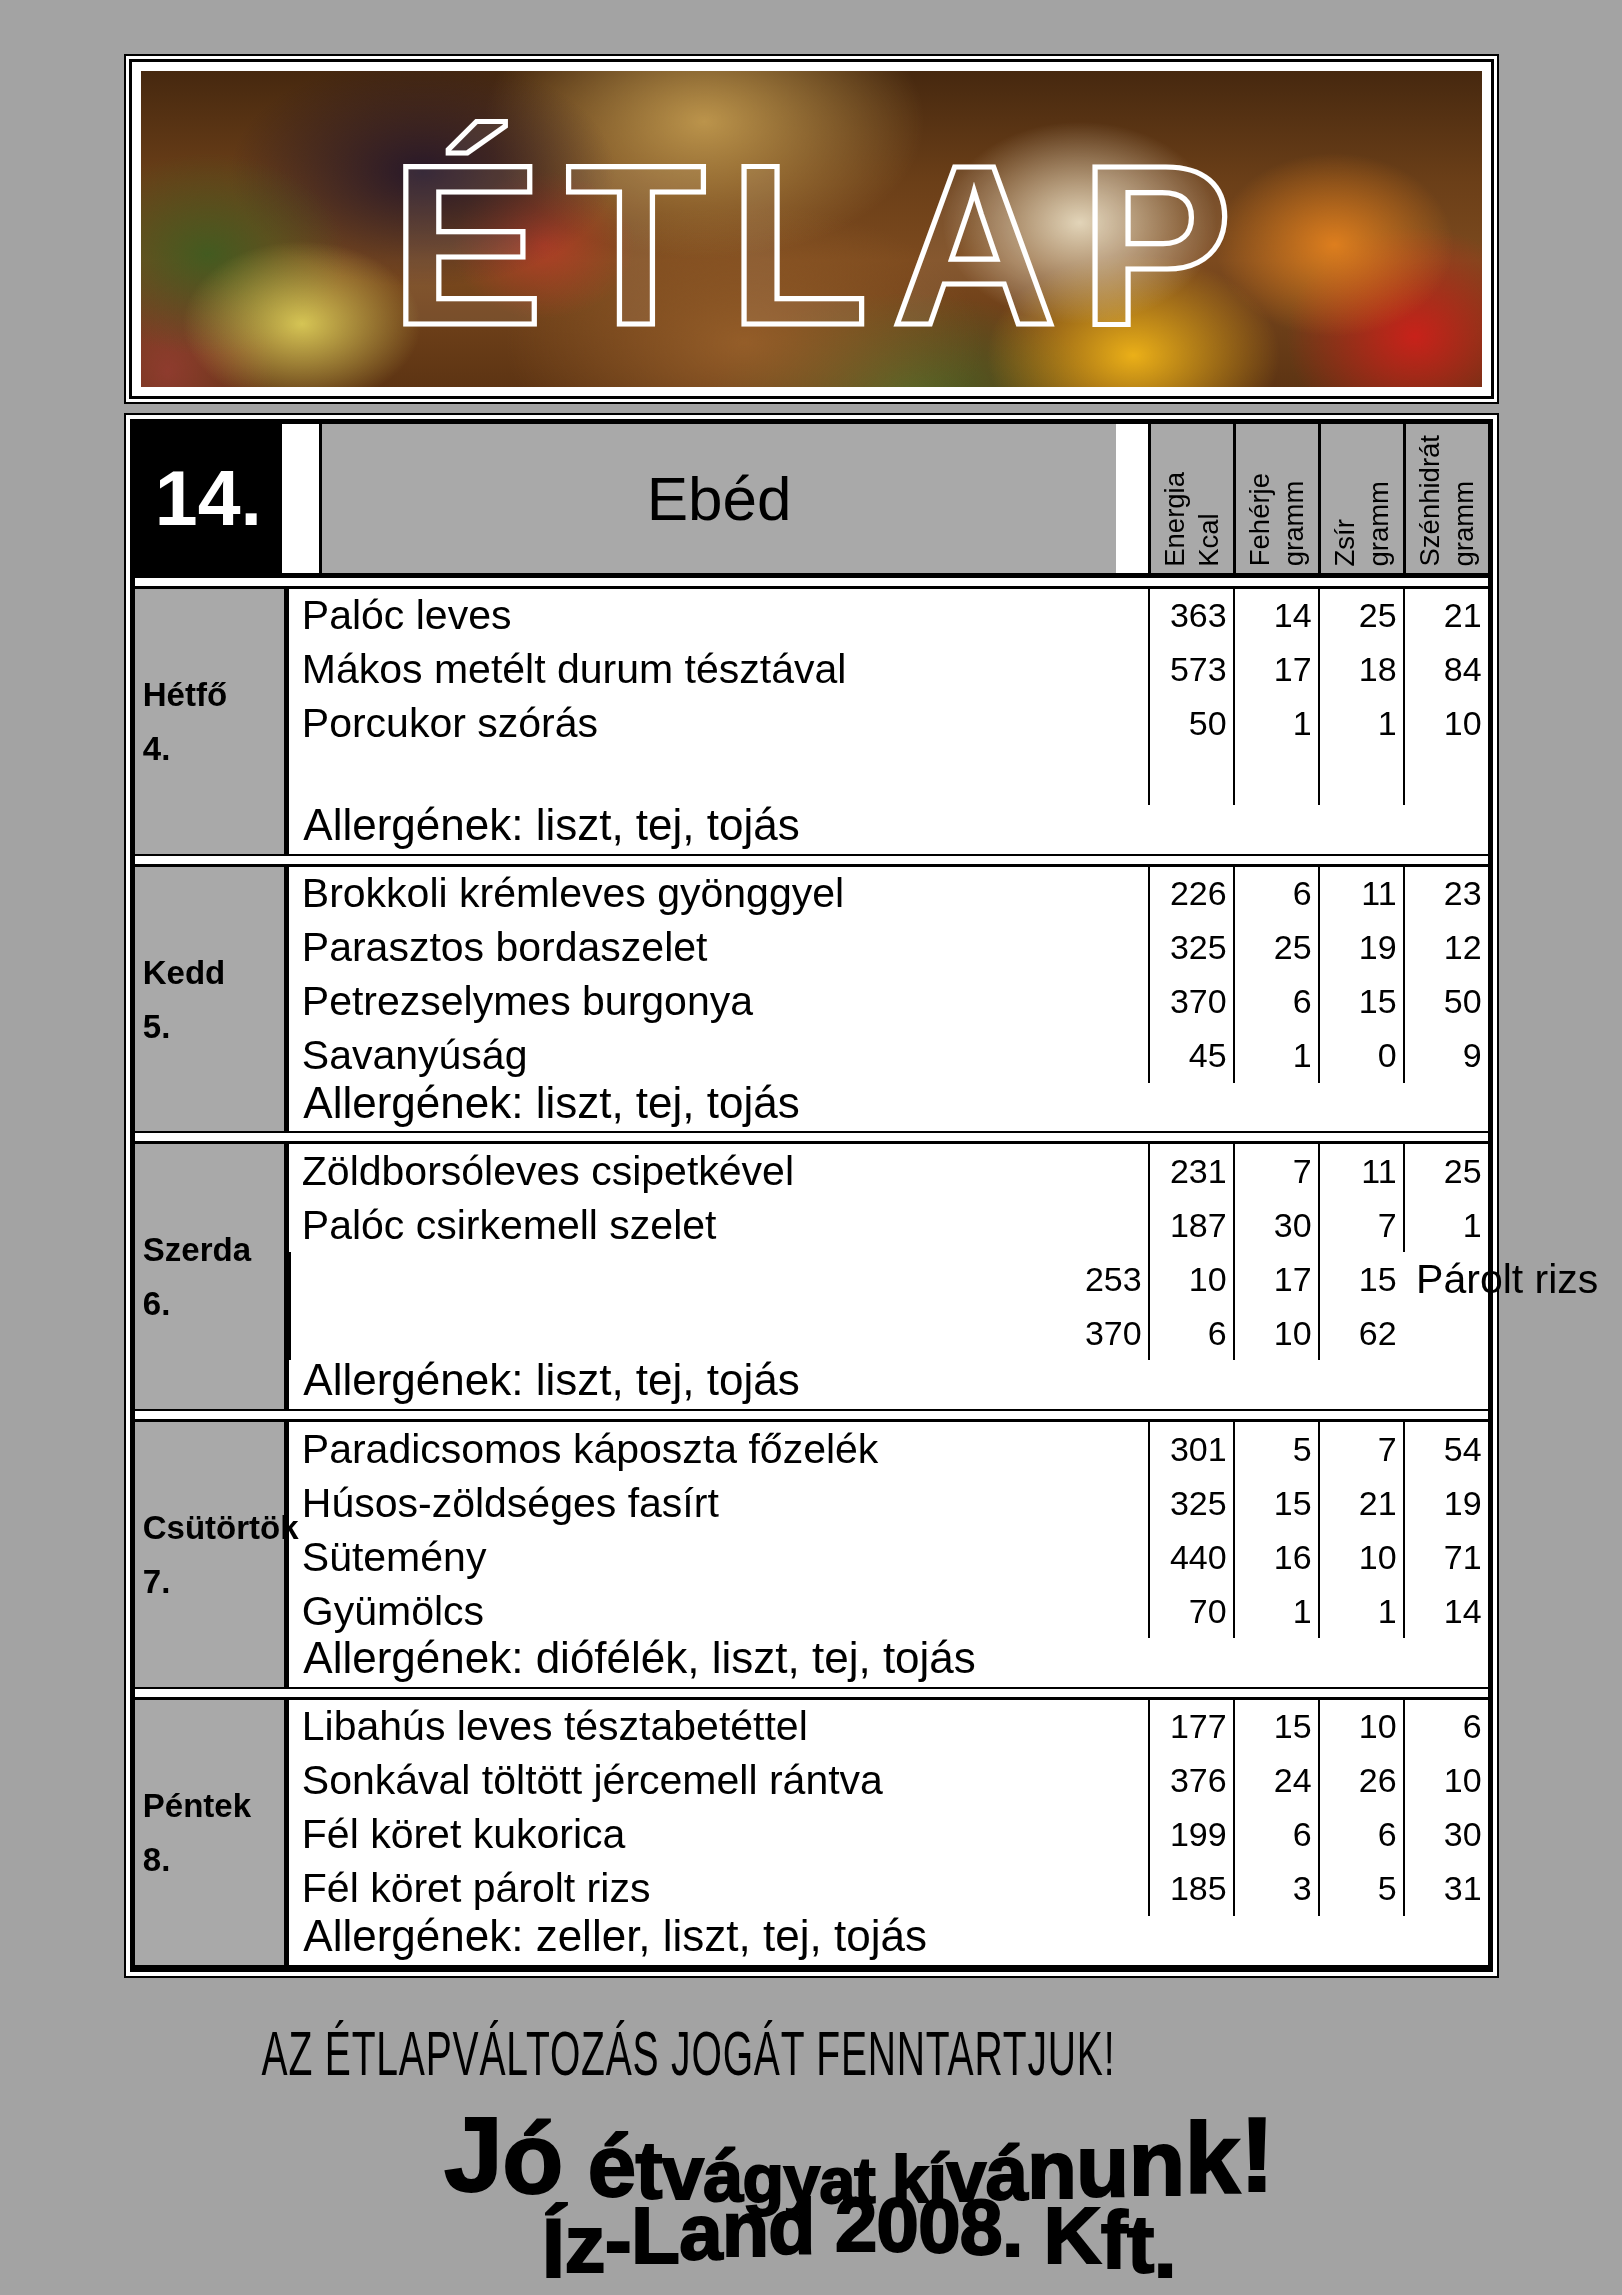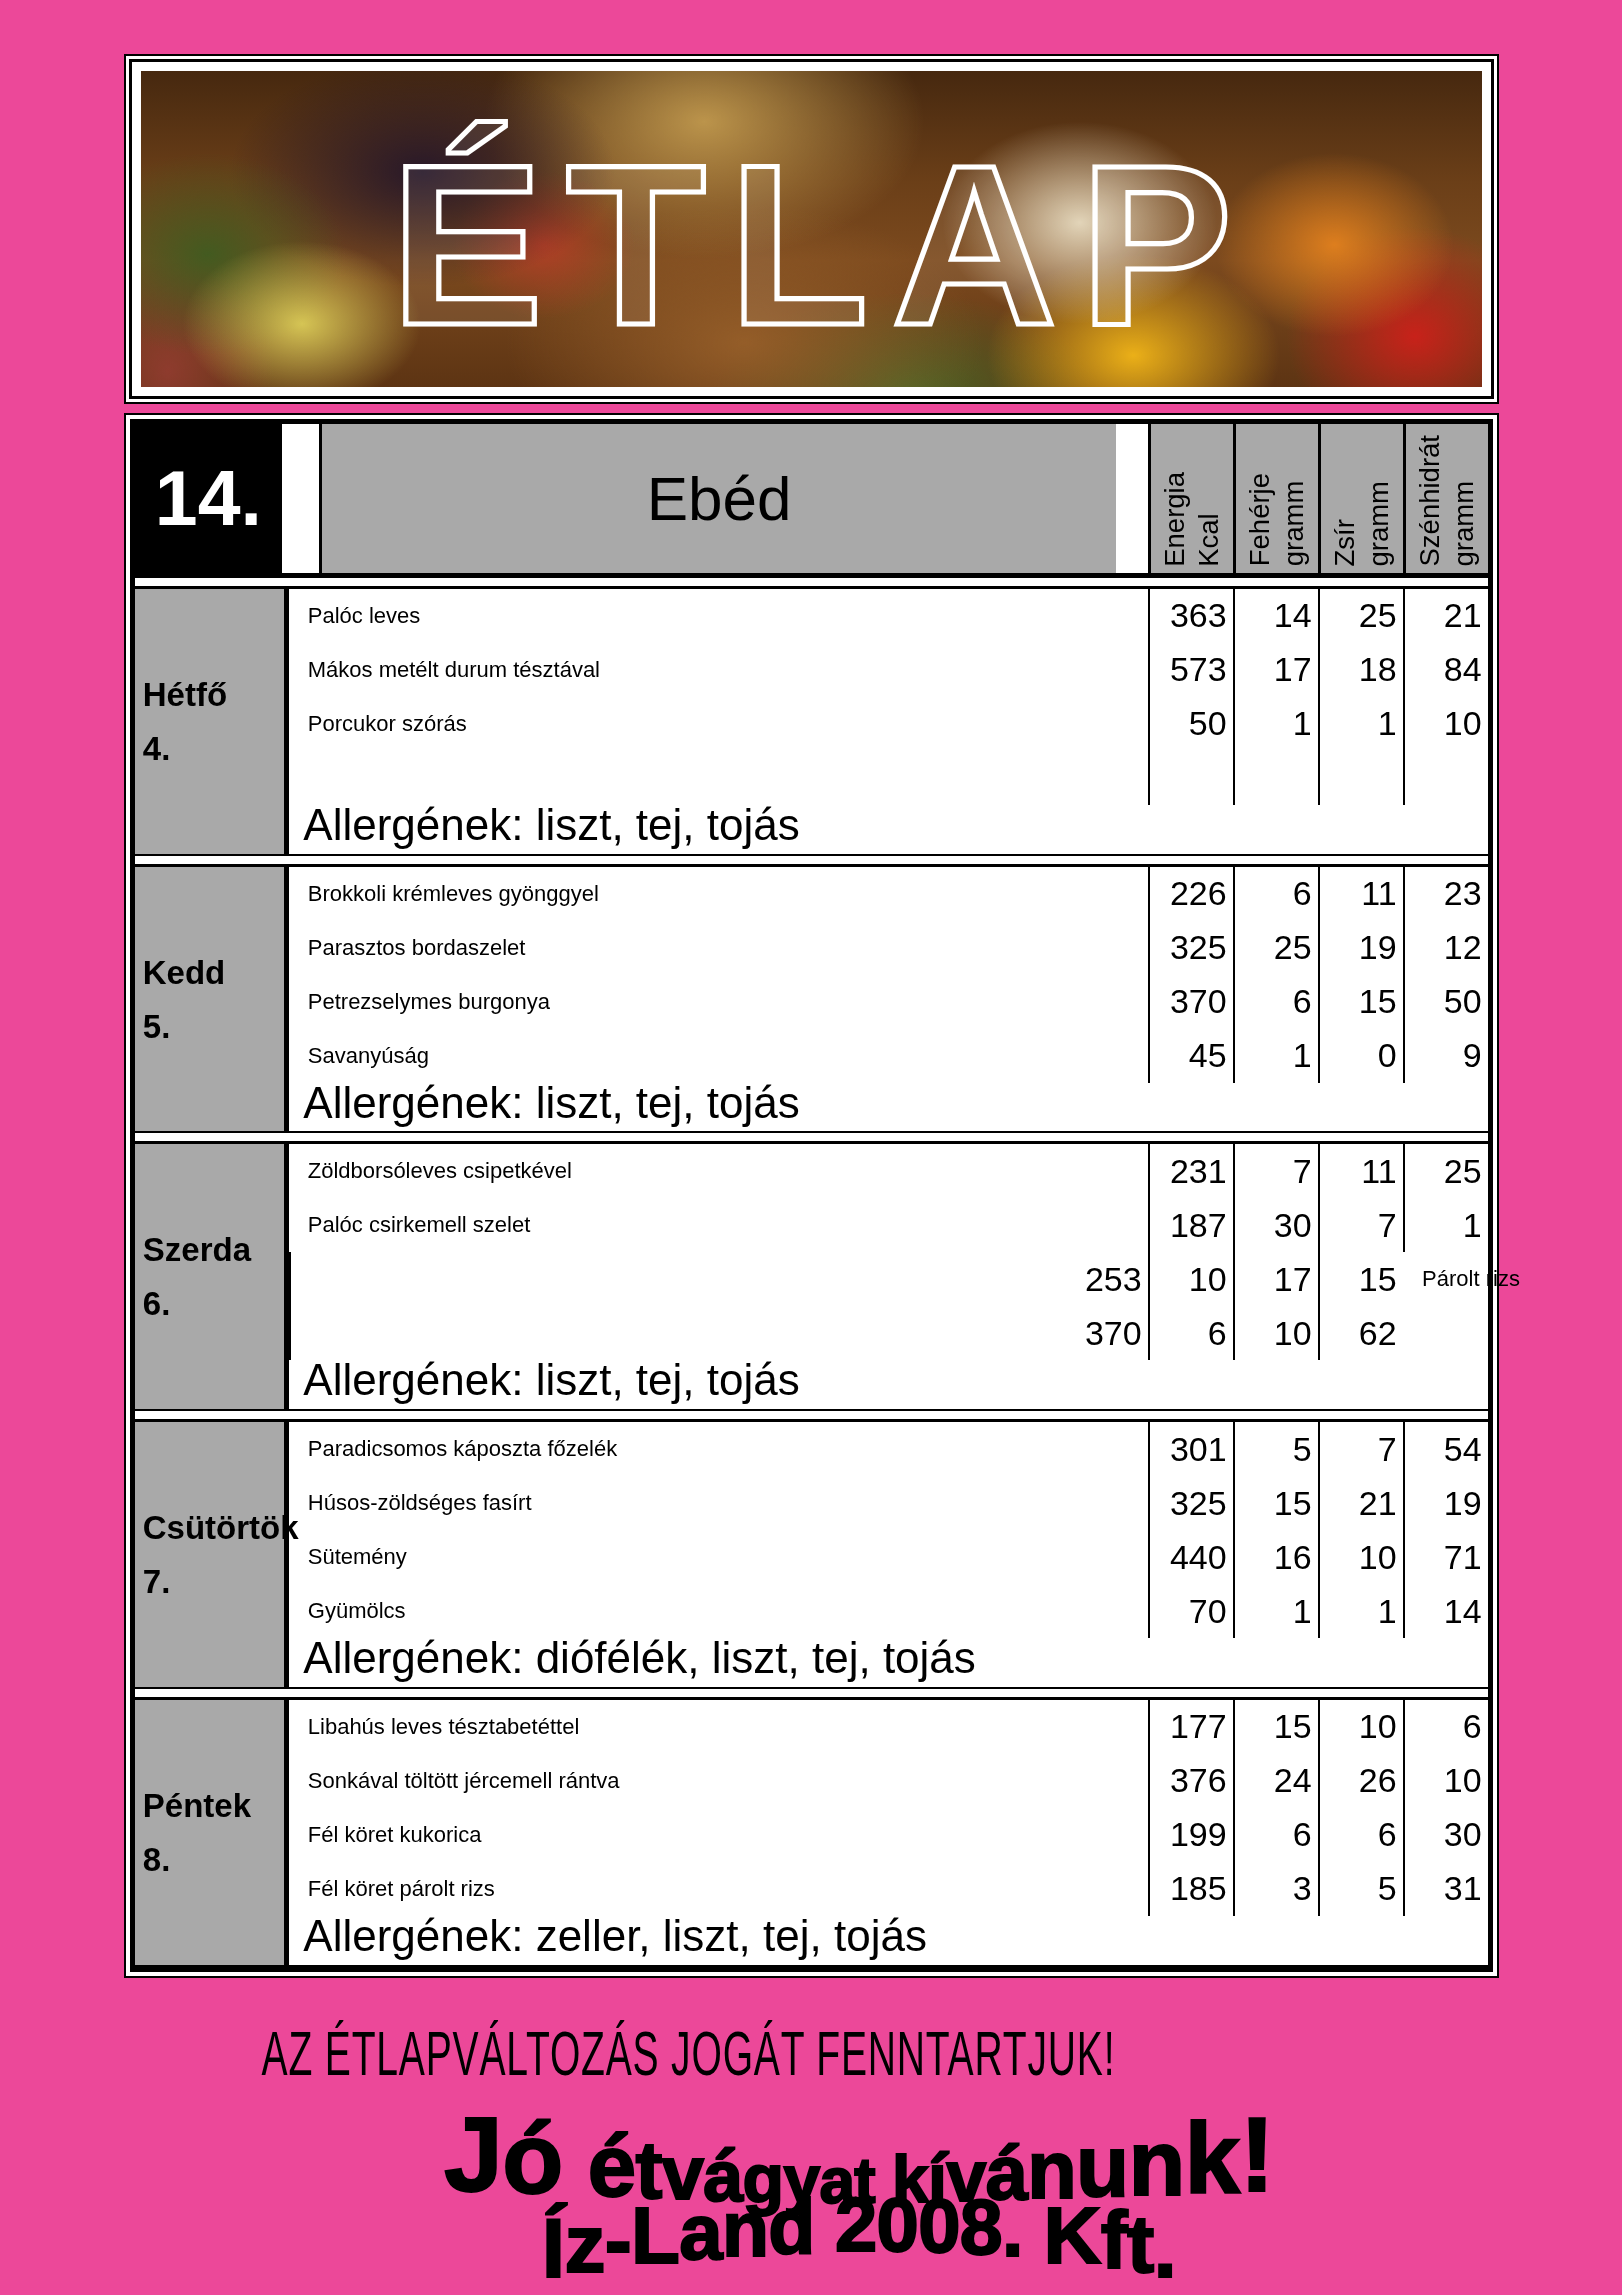--- a/index.html
+++ b/index.html
@@ -1,17 +1,17 @@
 <!DOCTYPE html>
 <html style="font-size:10.5px"><head>
 <meta charset="utf-8">
 <style>
   html,body{margin:0;padding:0;background:#fff;}
   body{font-family:"Liberation Sans", sans-serif; color:#000;}
-  .page{position:relative;width:1622px;height:2295px;background:#ec4899;overflow:hidden;}
+  .page{position:relative;width:1622px;height:2295px;background:#a3a3a3;overflow:hidden;}
 
   
   .photo-frame{position:absolute;left:124px;top:54px;width:1375px;height:350px;
     border:2.6px solid #000;padding:3.3px;box-sizing:border-box;background:#fff;}
   .photo-frame-inner{width:100%;height:100%;border:3.3px solid #000;padding:8.5px;box-sizing:border-box;background:#fff;}
   .photo{position:relative;width:100%;height:100%;overflow:hidden;
     background:
       radial-gradient(ellipse 170px 118px at 12% 80%, rgba(232,220,95,.85), transparent 70%),
       radial-gradient(ellipse 196px 144px at 5% 58%, rgba(62,92,32,.92), transparent 70%),
       radial-gradient(ellipse 151px 170px at 2% 95%, rgba(150,60,50,.85), transparent 70%),
@@ -42,21 +42,21 @@
     box-sizing:border-box;position:relative;}
   .vtext{position:absolute;bottom:6.5px;left:50%;transform:translateX(-50%) rotate(180deg);
     writing-mode:vertical-rl;white-space:pre-line;font-size:27.5px;line-height:1.25;}
 
   .section{display:flex;border-top:3.9px solid #000;border-bottom:2.6px solid #000;margin-top:7.9px;background:#fff;}
   .day-cell{width:141px;flex:0 0 141px;background:#a9a9a9;border-right:5.9px solid #000;
     display:flex;flex-direction:column;justify-content:center;gap:21px;padding-left:7.9px;box-sizing:content-box;}
   .day-name,.day-number{font-size:33px;font-weight:700;line-height:1;}
   .content{flex:1;display:flex;flex-direction:column;min-width:0;}
   .dish-area{display:grid;grid-template-columns:1fr 85px 85px 85px 85px;grid-auto-rows:54px;height:215px;}
-  .dish-name{display:flex;align-items:center;padding-left:19px;font-size:22px;white-space:nowrap;overflow:visible;}
+  .dish-name{display:flex;align-items:center;padding-left:13px;font-size:41px;white-space:nowrap;overflow:visible;}
   .num{display:flex;align-items:center;justify-content:flex-end;padding-right:6.5px;
     font-size:34px;border-left:2.6px solid #000;box-sizing:border-box;}
   .allergen-row{height:46px;display:flex;align-items:flex-end;padding:0 0 3.9px 6.5px;font-size:44px;margin-left:8px;}
 
   
   .notice{position:absolute;top:2022px;left:0;width:1622px;text-align:left;}
   .notice-inner{display:inline-block;font-size:63px;font-weight:400;letter-spacing:1.3px;
     transform:scaleX(0.62);transform-origin:center;white-space:nowrap;line-height:1;}
   .wordart{position:absolute;top:2099px;left:0;width:1622px;text-align:center;font-weight:700;margin-left:48px;}
   .wa-line{white-space:nowrap;line-height:1.05;letter-spacing:-0.7px;}

